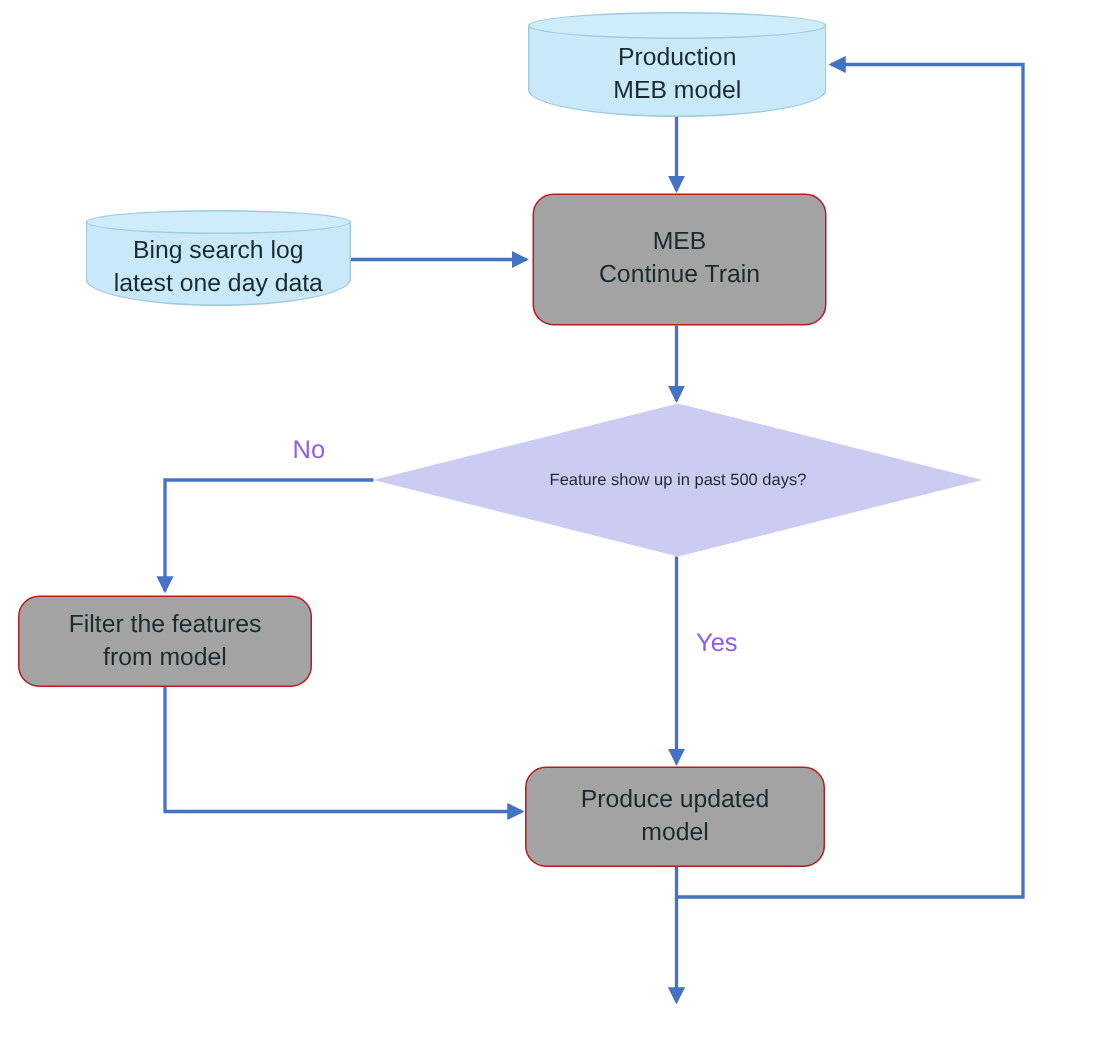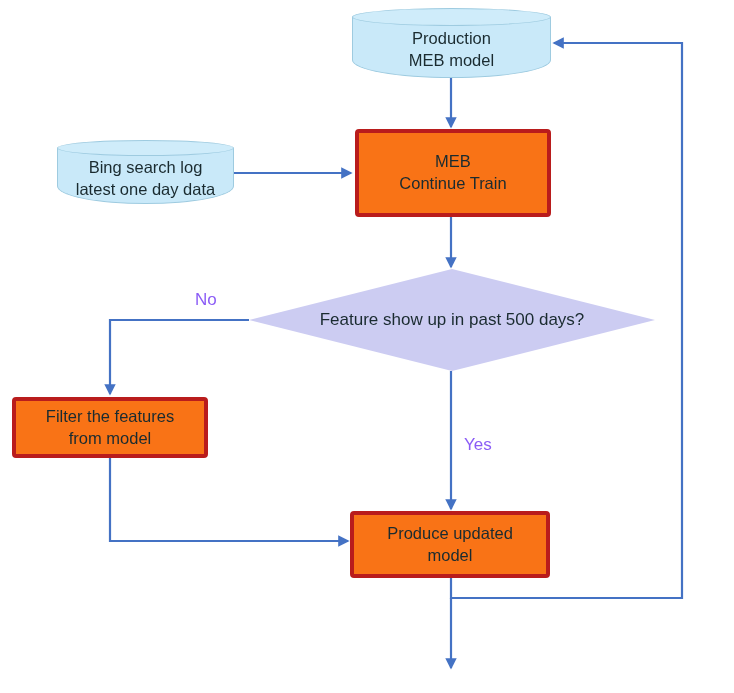--- a/index.html
+++ b/index.html
@@ -29,23 +29,23 @@
     justify-content: center;
     text-align: center;
     color: #1a2b30;
     font-size: 16.5px;
     line-height: 1.32;
     white-space: pre-line;
     z-index: 3;
   }
   
   .proc {
-    background: #f97316;
-    border: 4px solid #b91c1c;
-    border-radius: 4px;
+    background: #a3a3a3;
+    border: 1px solid #b91c1c;
+    border-radius: 14px;
   }
   
   .cyl {
     z-index: 3;
   }
   .cyl .cyl-body {
     position: absolute;
     left: 0;
     width: 100%;
     background: #c9e9f9;
@@ -86,21 +86,21 @@
     width: 100%; height: 100%;
   }
   .diamond-label {
     position: absolute;
     left: 0; top: 0;
     width: 100%; height: 100%;
     display: flex;
     align-items: center;
     justify-content: center;
     color: #1a2b30;
-    font-size: 17px;
+    font-size: 11px;
     white-space: pre-line;
     text-align: center;
   }
   .edge-label {
     position: absolute;
     color: #8b5cf6;
     font-size: 17px;
     z-index: 4;
     white-space: nowrap;
   }
@@ -158,15 +158,15 @@
     <div class="diamond-label">Feature show up in past 500 days?</div>
   </div>
 
   <div class="node proc" style="left:350px; top:511px; width:200px; height:67px;">Produce updated
 model</div>
 
   <div class="node proc" style="left:12px; top:397px; width:196px; height:61px;">Filter the features
 from model</div>
 
   <div class="edge-label" style="left:195px; top:290px;">No</div>
-  <div class="edge-label" style="left:464px; top:419px;margin-top:16px;">Yes</div>
+  <div class="edge-label" style="left:464px; top:419px;">Yes</div>
 
 </div>
 
 </body></html>

